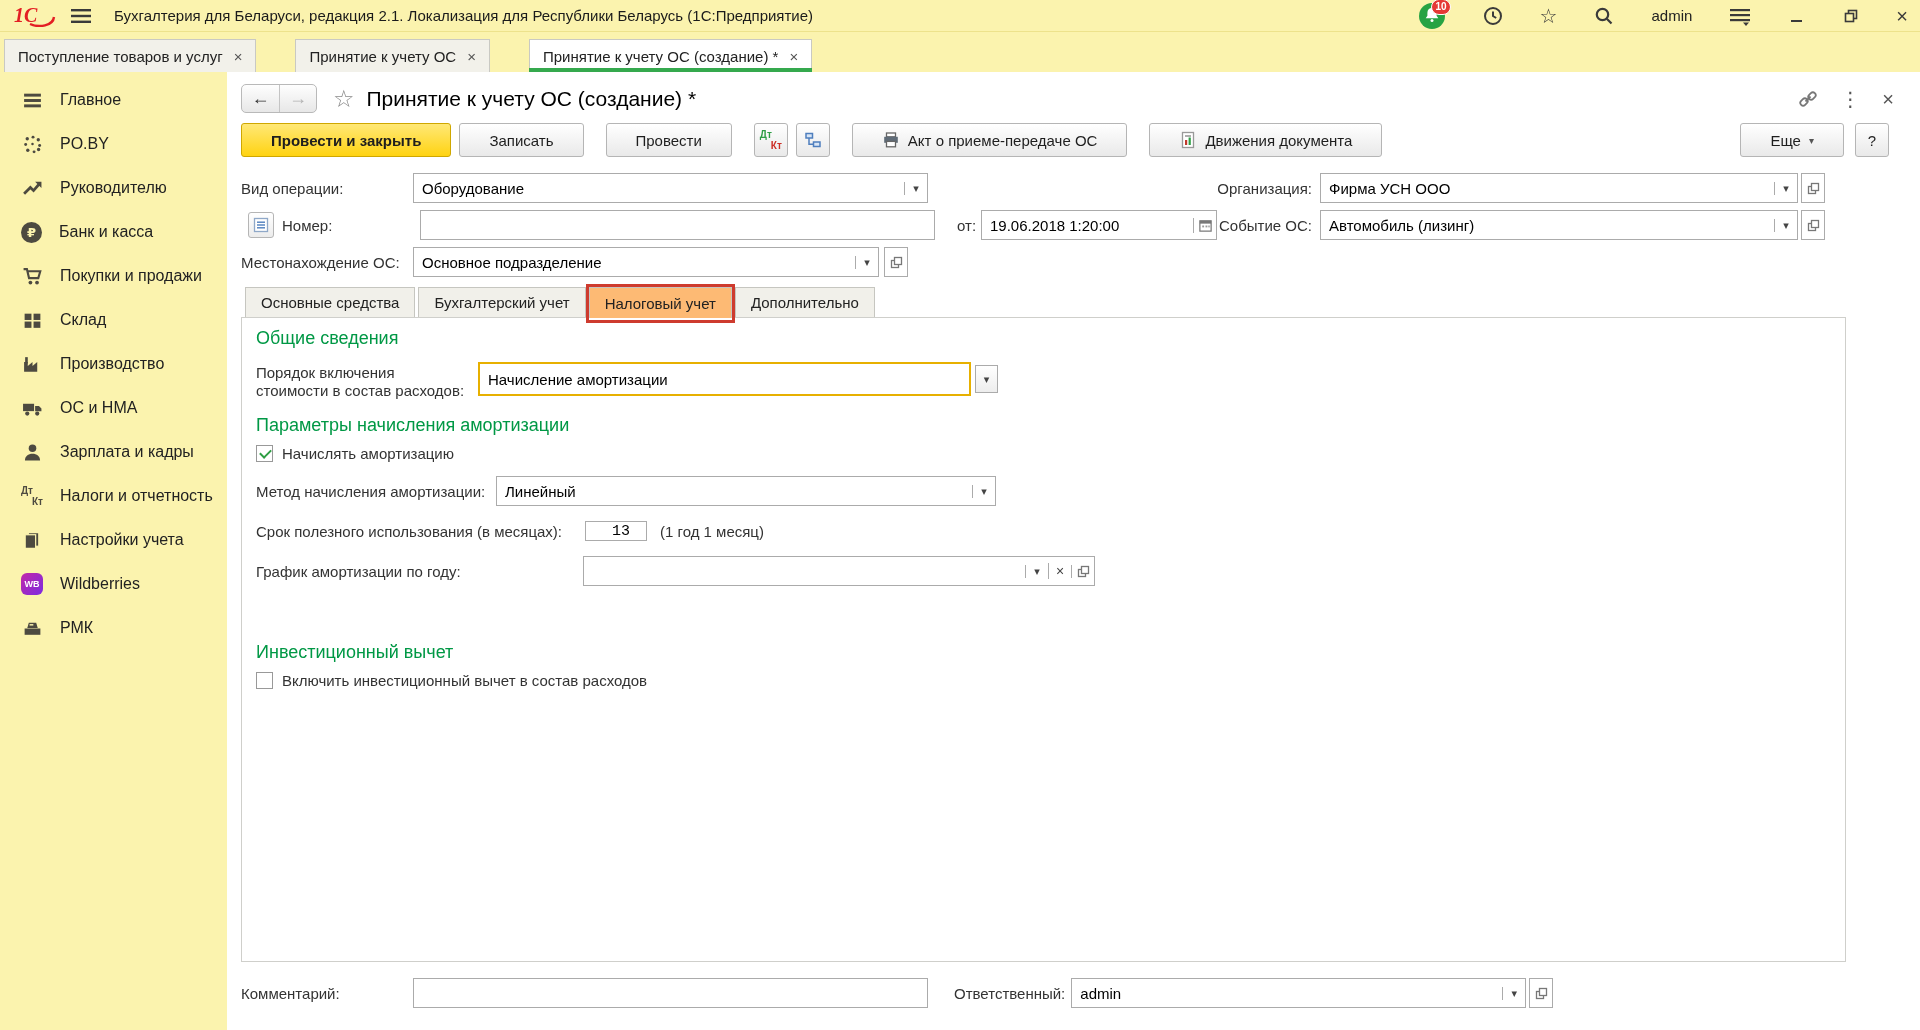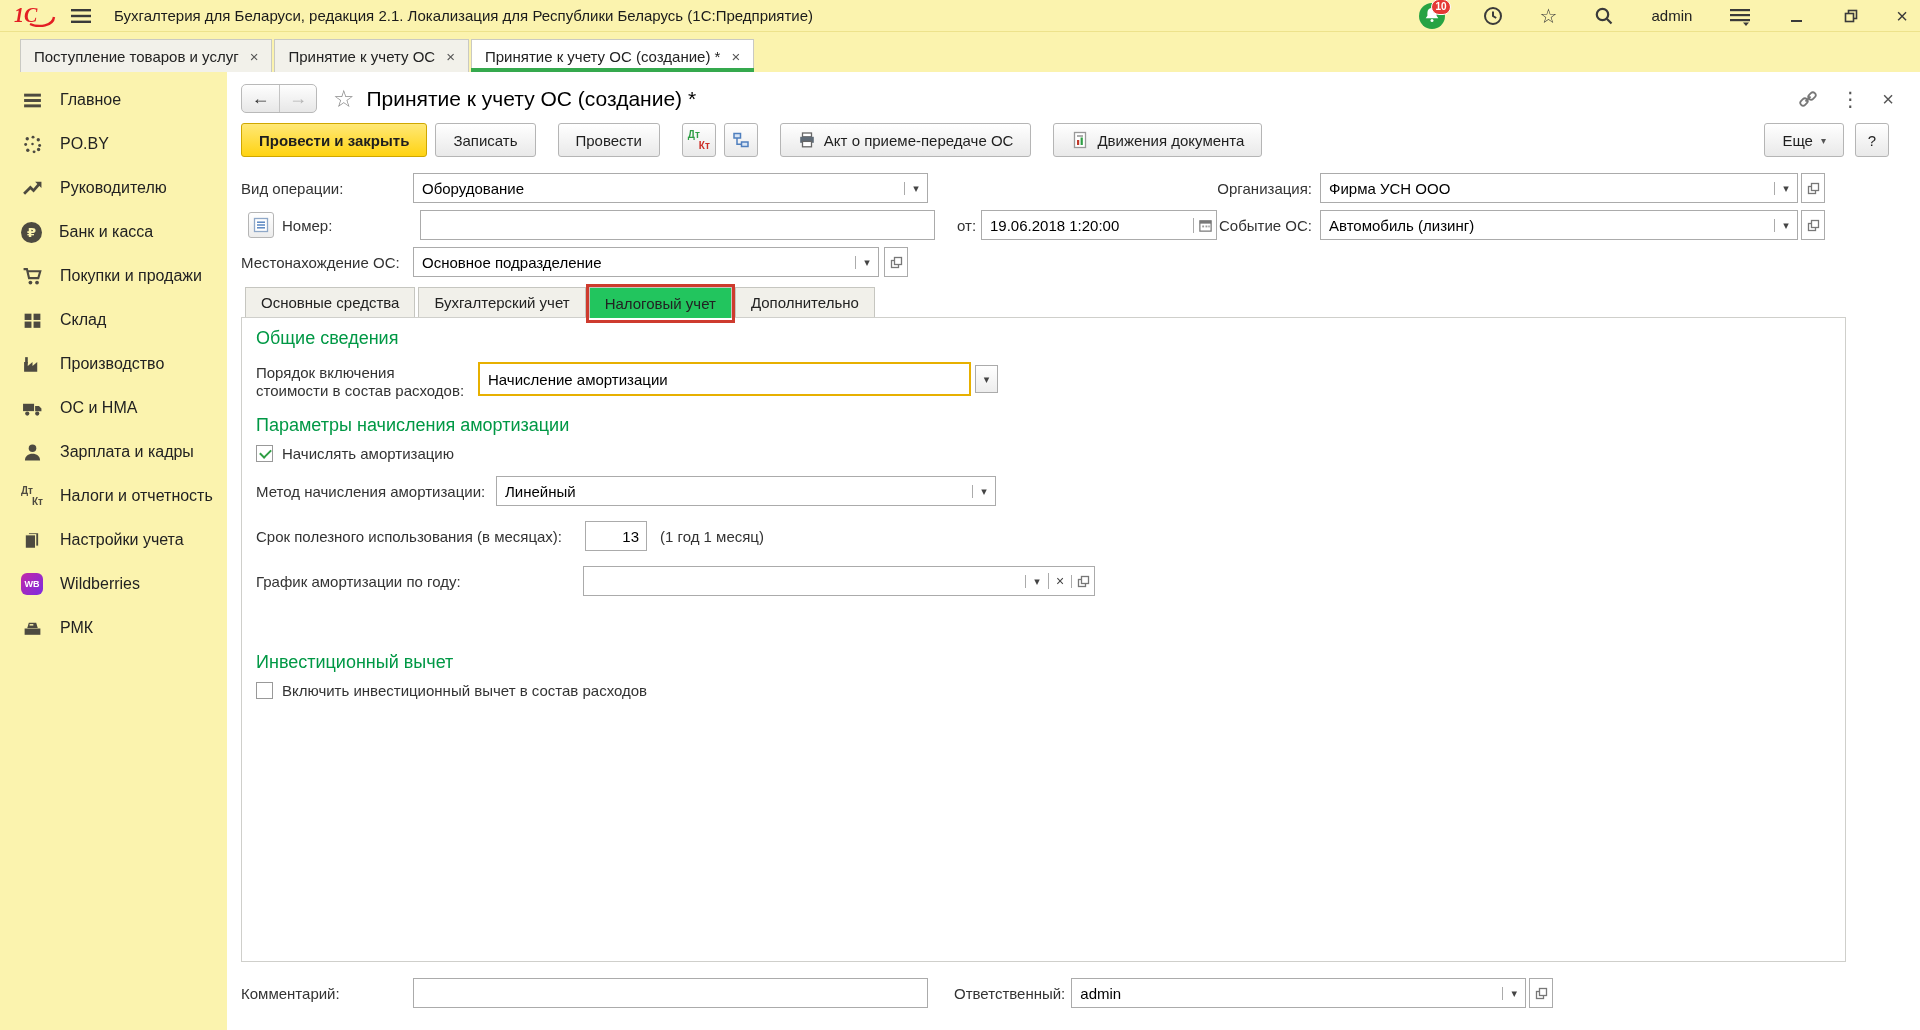--- a/index.html
+++ b/index.html
@@ -15,21 +15,21 @@
   .tb-right { margin-left:auto; display:flex; align-items:center; gap:36px; }
   .tb-ic { color:#3a3a3a; cursor:pointer; display:flex; align-items:center; }
   .glyph20 { font-size:20px; line-height:1; }
   .bell-wrap { position:relative; width:28px; height:28px; cursor:pointer; }
   .badge { position:absolute; top:-3px; right:-5px; min-width:16px; height:16px; border-radius:8px;
     background:#E53935; border:1px solid #fff; color:#fff; font-size:10px; font-weight:bold;
     display:flex; align-items:center; justify-content:center; padding:0 3px; }
   .tb-user { font-size:15px; color:#222; cursor:pointer; }
 
   
-  .wintabs { height:40px; background:#FBF3AE; display:flex; align-items:flex-end; padding-left:20px; }
+  .wintabs { height:40px; background:#FBF3AE; display:flex; align-items:flex-end; padding-left:4px;gap:37px; }
   .wintab { height:33px; background:#F2F1EA; border:1px solid #C9C9C3; border-bottom:none;
     display:flex; align-items:center; gap:11px; padding:0 13px; font-size:15px; color:#222;
     margin-right:2px; position:relative; cursor:pointer; white-space:nowrap; }
   .wintab .x { color:#555; font-size:15px; cursor:pointer; }
   .wintab.active { background:#fff; }
   .wintab.active::after { content:""; position:absolute; left:-1px; right:-1px; bottom:0;
     height:4px; background:#35A94E; }
 
   
   .main { display:flex; height:958px; }
@@ -59,21 +59,21 @@
   .nav-btn + .nav-btn { border-left:1px solid #C4C4C4; }
   .nav-btn.disabled { color:#B3B3B3; cursor:default; }
   .hdr-star { font-size:24px; color:#8A8A8A; margin:0 12px 0 16px; cursor:pointer; }
   .doc-title { font-size:21px; color:#000; white-space:nowrap; }
   .hdr-right { margin-left:auto; display:flex; align-items:center; gap:22px; }
   .hdr-ic { color:#555; cursor:pointer; display:flex; align-items:center; }
 
   
   .doc-toolbar { display:flex; align-items:center; padding:4px 31px 10px 14px; gap:8px; }
   .btn { height:34px; display:inline-flex; align-items:center; justify-content:center; gap:8px;
-    padding:0 17px; background:linear-gradient(#FFFFFF,#E9E9E9); border:1px solid #B5B5B5;
+    padding:0 29px; background:linear-gradient(#FFFFFF,#E9E9E9); border:1px solid #B5B5B5;
     border-radius:3px; font-size:15px; color:#1e1e1e; cursor:pointer; white-space:nowrap; }
   .btn-primary { background:linear-gradient(#FFE876,#FFD312); border-color:#CFA700; font-weight:bold; }
   .btn-icon { width:34px; padding:0; }
   .gap-l { margin-left:14px; }
   .tbar-right { margin-left:auto; display:flex; gap:11px; }
   .dtkt-b { position:relative; width:22px; height:22px; font-size:10px; font-weight:bold; }
   .dtkt-b i { font-style:normal; position:absolute; }
   .dtkt-b i:first-child { left:0; top:0; color:#2E9E44; }
   .dtkt-b i:last-child { right:0; bottom:0; color:#CC2E26; }
   .caret { font-size:10px; color:#555; }
@@ -93,38 +93,38 @@
     display:flex; align-items:center; justify-content:center; cursor:pointer; flex:none; }
   .mini-btn { width:26px; height:26px; border:1px solid #B5B5B5; border-radius:3px;
     background:linear-gradient(#fff,#ECECEC); display:flex; align-items:center;
     justify-content:center; cursor:pointer; flex:none; }
 
   
   .inner-tabs { display:flex; align-items:flex-end; margin:10px 74px 0 18px; }
   .itab { height:30px; padding:0 15px; display:flex; align-items:center; background:#F1F0EA;
     border:1px solid #C6C6C0; border-bottom:none; margin-right:3px; font-size:15px; color:#222;
     position:relative; cursor:pointer; white-space:nowrap; }
-  .itab.active { height:31px; margin-bottom:-1px; background:#22c55e; z-index:2; }
+  .itab.active { height:31px; margin-bottom:-1px; background:#fdba74; z-index:2; }
   .red-frame { position:absolute; left:-4px; top:-4px; right:-4px; bottom:-5px;
     border:3px solid #CE3B2E; z-index:6; pointer-events:none; }
   .panel { margin:0 74px 0 14px; border:1px solid #CFCFCB; height:645px; padding:10px 0 0 14px; }
   .h-green { color:#009845; font-size:18px; font-weight:normal; margin:0 0 9px; }
   .prow { display:flex; align-items:center; margin-bottom:15px; }
   .plabel { font-size:15px; color:#333; white-space:nowrap; }
   .two-line { line-height:18px; font-size:15px; color:#333;margin-top:6px; }
   .field.focused { border:2px solid #E7B000; height:34px; }
   .drop-btn { width:23px; height:28px; margin-left:4px; border:1px solid #ABABAB;
     background:linear-gradient(#fff,#EDEDED); display:flex; align-items:center;
     justify-content:center; font-size:11px; color:#444; cursor:pointer; flex:none; }
   .cb { width:17px; height:17px; border:1px solid #999; background:#fff; margin-right:9px;
     position:relative; cursor:pointer; flex:none; }
   .cb.checked::after { content:""; position:absolute; left:3px; top:3px; width:9px; height:5px;
     border-left:2.5px solid #2E9E44; border-bottom:2.5px solid #2E9E44; transform:rotate(-45deg); }
-  .num-field { width:62px; height:30px; border:1px solid #ABABAB; display:flex; align-items:center;
-    justify-content:flex-end; padding:0 7px; color:#000; }
+  .num-field { width:62px; height:20px; border:1px solid #ABABAB; display:flex; align-items:center;
+    justify-content:flex-end; padding:0 16px; color:#000;font-family:Liberation Mono, monospace; }
   .hint { margin-left:13px; color:#333; }
 
   
   .footer-row { display:flex; align-items:center; margin-top:16px; padding-left:14px; height:30px; }
 </style>
 </head>
 <body>
 
 <div class="titlebar">
   <span class="logo-1c">

